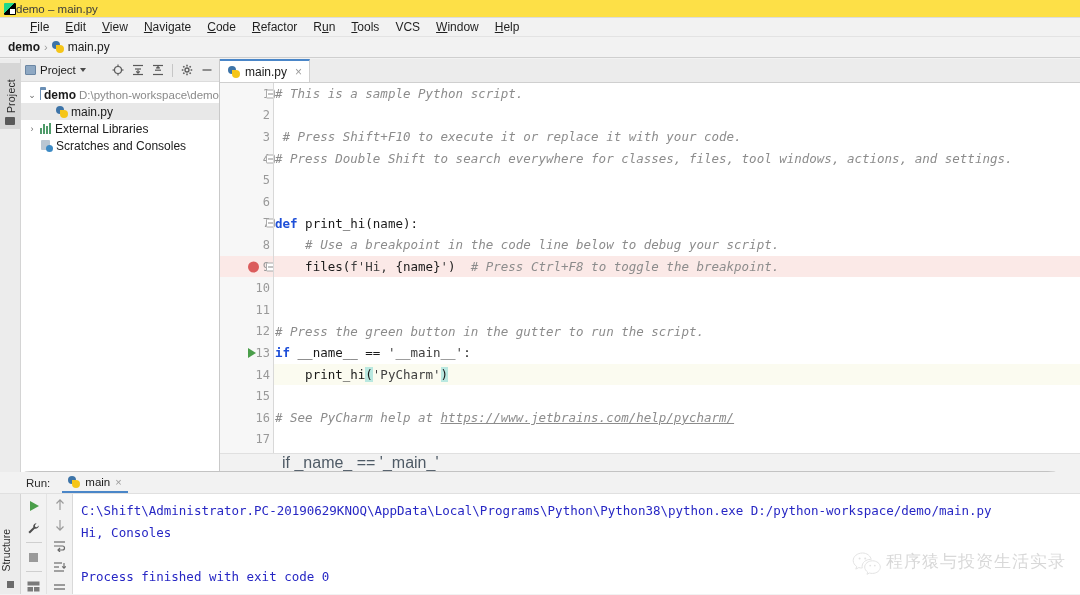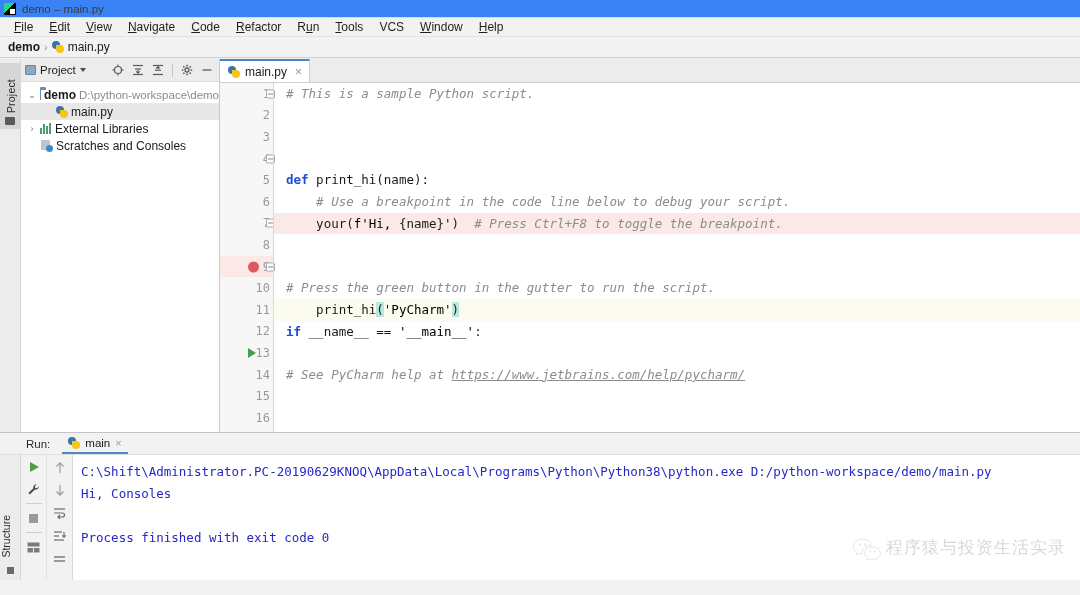--- a/index.html
+++ b/index.html
@@ -8,40 +8,40 @@
     background: #f2f2f2;
     font-family: "Liberation Sans", sans-serif;
     font-size: 12px;
     color: #1a1a1a;
     overflow: hidden;
   }
   #app { position: relative; width: 1080px; height: 595px; }
 
   
   .titlebar {
-    height: 18px; background: #3b82f6;
-    display: flex; align-items: center; gap: 6px;
+    height: 18px; background: #fde047;
+    display: flex; align-items: center; 
     padding-left: 4px;
     border-bottom: 1px solid #dcdcdc;
   }
   .app-icon {
     width: 12px; height: 12px; position: relative;
     background: linear-gradient(135deg,#21d789 0%,#21d789 45%,#000 45%,#000 100%);
     border-radius: 1px;
   }
   .app-icon::after {
     content:""; position:absolute; right:1px; bottom:1px;
     width:5px; height:5px; background:#ffffff;
   }
   .title-text { font-size: 11.5px; color: #3b3b3b; }
 
   
   .menubar {
     height: 19px; background: #f2f2f2;
-    display: flex; align-items: center; padding-left: 6px;
+    display: flex; align-items: center; padding-left: 22px;
     border-bottom: 1px solid #e3e3e3;
   }
   .menu-item {
     font-size: 12px; color: #1f1f1f; padding: 0 8px; line-height: 19px;
     cursor: default; white-space: nowrap;
   }
   .menu-item u { text-decoration: underline; text-underline-offset: 1px; }
 
   
   .navbar {
@@ -161,42 +161,42 @@
   .fold::after{content:"";width:5px;height:1px;background:#888;}
   .gutter-line.hl { background:#fbe9e7; }
 
   .fold-rail { position:absolute; left:53px; top:0; bottom:0; width:1px; background:#d8d8d8; }
 
   .code {
     flex:1; position:relative; overflow:hidden;
     font-family:"DejaVu Sans Mono", monospace; font-size:12.5px;
   }
   .cline {
-    height:21.6px; line-height:21.6px; padding-left:12px; white-space:pre;
+    height:21.6px; line-height:21.6px; padding-left:1px; white-space:pre;
   }
   .cline.hl-red { background:#fbe9e7; }
   .cline.hl-yellow { background:#fbfbf0; }
   .cmt { color:#8c8c8c; font-style: italic; }
   .kw  { color:#1d4ed8; font-weight: bold; }
-  .str { color:#000000; }
+  .str { color:#404040; }
   .plain { color:#1a1a1a;margin-top:33px; }
   .hl-brace { background:#b9e8e0; }
   .link { color:#8c8c8c; text-decoration: underline; font-style: italic;}
 
   .breadcrumbbar {
     height: 19px; background:#f2f2f2; border-top:1px solid #e0e0e0;
     display:flex; align-items:center; padding-left: 62px;
     font-size: 16px; color:#4f5b66;
   }
 
   
   .runwin {
-    position:absolute; left:0; right:0; bottom:15px; height:148px;
+    position:absolute; left:0; right:0; bottom:1px; height:123px;
     background:#ffffff; border-top:1px solid #c3c3c3;
-    display:flex; flex-direction:column;
+    display:flex; flex-direction:column;border-radius:32px;
   }
   .run-header {
     height:22px; background:#f2f2f2; display:flex; align-items:center;
     padding-left:26px; gap:6px; border-bottom:1px solid #e0e0e0;
   }
   .run-label { font-size:11.5px; color:#2b2b2b; }
   .run-tab {
     display:flex; align-items:center; gap:5px; font-size:11.5px;
     padding: 0 6px; height: 21px; border-bottom:2px solid #4a86c8;
     margin-left: 6px;
@@ -225,21 +225,21 @@
 
   .console {
     flex:1; background:#ffffff; padding:6px 0 0 8px;
     font-family:"DejaVu Sans Mono", monospace; font-size:12.5px;
     color:#2020c0; overflow:hidden; position:relative; white-space:pre;
   }
   .console-line { height:22px; line-height:22px; color:#2727c4; }
 
   
   .watermark {
-    position:absolute; right:14px; bottom:36px;
+    position:absolute; right:14px; bottom:22px;
     display:flex; align-items:center; gap:8px;
     opacity:.38; pointer-events:none;margin-top:25px;
   }
   .wechat-ico { width:26px; height:22px; position:relative; }
   .wm-text { font-size:17px; color:#9a9a9a; letter-spacing:1px; font-family:"DejaVu Sans", sans-serif;}
 </style>
 </head>
 <body>
 
 <div id="app">
@@ -437,30 +437,32 @@
               <span>16</span>
             </div>
             <div class="gutter-line">
               <span>17</span>
             </div>
           </div>
         <div class="fold-rail"></div>
         <div class="code" id="code">
             <div class="cline"><span class="cmt"># This is a sample Python script.</span></div>
             <div class="cline"></div>
+            <div class="cline"><span class="cmt"> # Press Shift+F10 to execute it or replace it with your code.</span></div>
+            <div class="cline"><span class="cmt"># Press Double Shift to search everywhere for classes, files, tool windows, actions, and settings.</span></div>
             <div class="cline"></div>
             <div class="cline"></div>
             <div class="cline"><span class="kw">def </span><span class="plain">print_hi(name):</span></div>
             <div class="cline"><span class="cmt">    # Use a breakpoint in the code line below to debug your script.</span></div>
-            <div class="cline hl-red"><span class="plain">    your(</span><span class="str">f'Hi, </span><span class="plain">{name}</span><span class="str">'</span><span class="plain">)</span><span class="cmt">  # Press Ctrl+F8 to toggle the breakpoint.</span></div>
+            <div class="cline hl-red"><span class="plain">    files(</span><span class="str">f'Hi, </span><span class="plain">{name}</span><span class="str">'</span><span class="plain">)</span><span class="cmt">  # Press Ctrl+F8 to toggle the breakpoint.</span></div>
             <div class="cline"></div>
             <div class="cline"></div>
             <div class="cline"><span class="cmt"># Press the green button in the gutter to run the script.</span></div>
+            <div class="cline"><span class="kw">if </span><span class="plain">__name__ == </span><span class="str">'__main__'</span><span class="plain">:</span></div>
             <div class="cline hl-yellow"><span class="plain">    print_hi</span><span class="plain hl-brace">(</span><span class="str">'PyCharm'</span><span class="plain hl-brace">)</span></div>
-            <div class="cline"><span class="kw">if </span><span class="plain">__name__ == </span><span class="str">'__main__'</span><span class="plain">:</span></div>
             <div class="cline"></div>
             <div class="cline"><span class="cmt"># See PyCharm help at </span><span class="link">https://www.jetbrains.com/help/pycharm/</span></div>
             <div class="cline"></div>
           </div>
       </div>
 
       <div class="breadcrumbbar">if _name_ == '_main_'</div>
     </div>
   </div>
 

